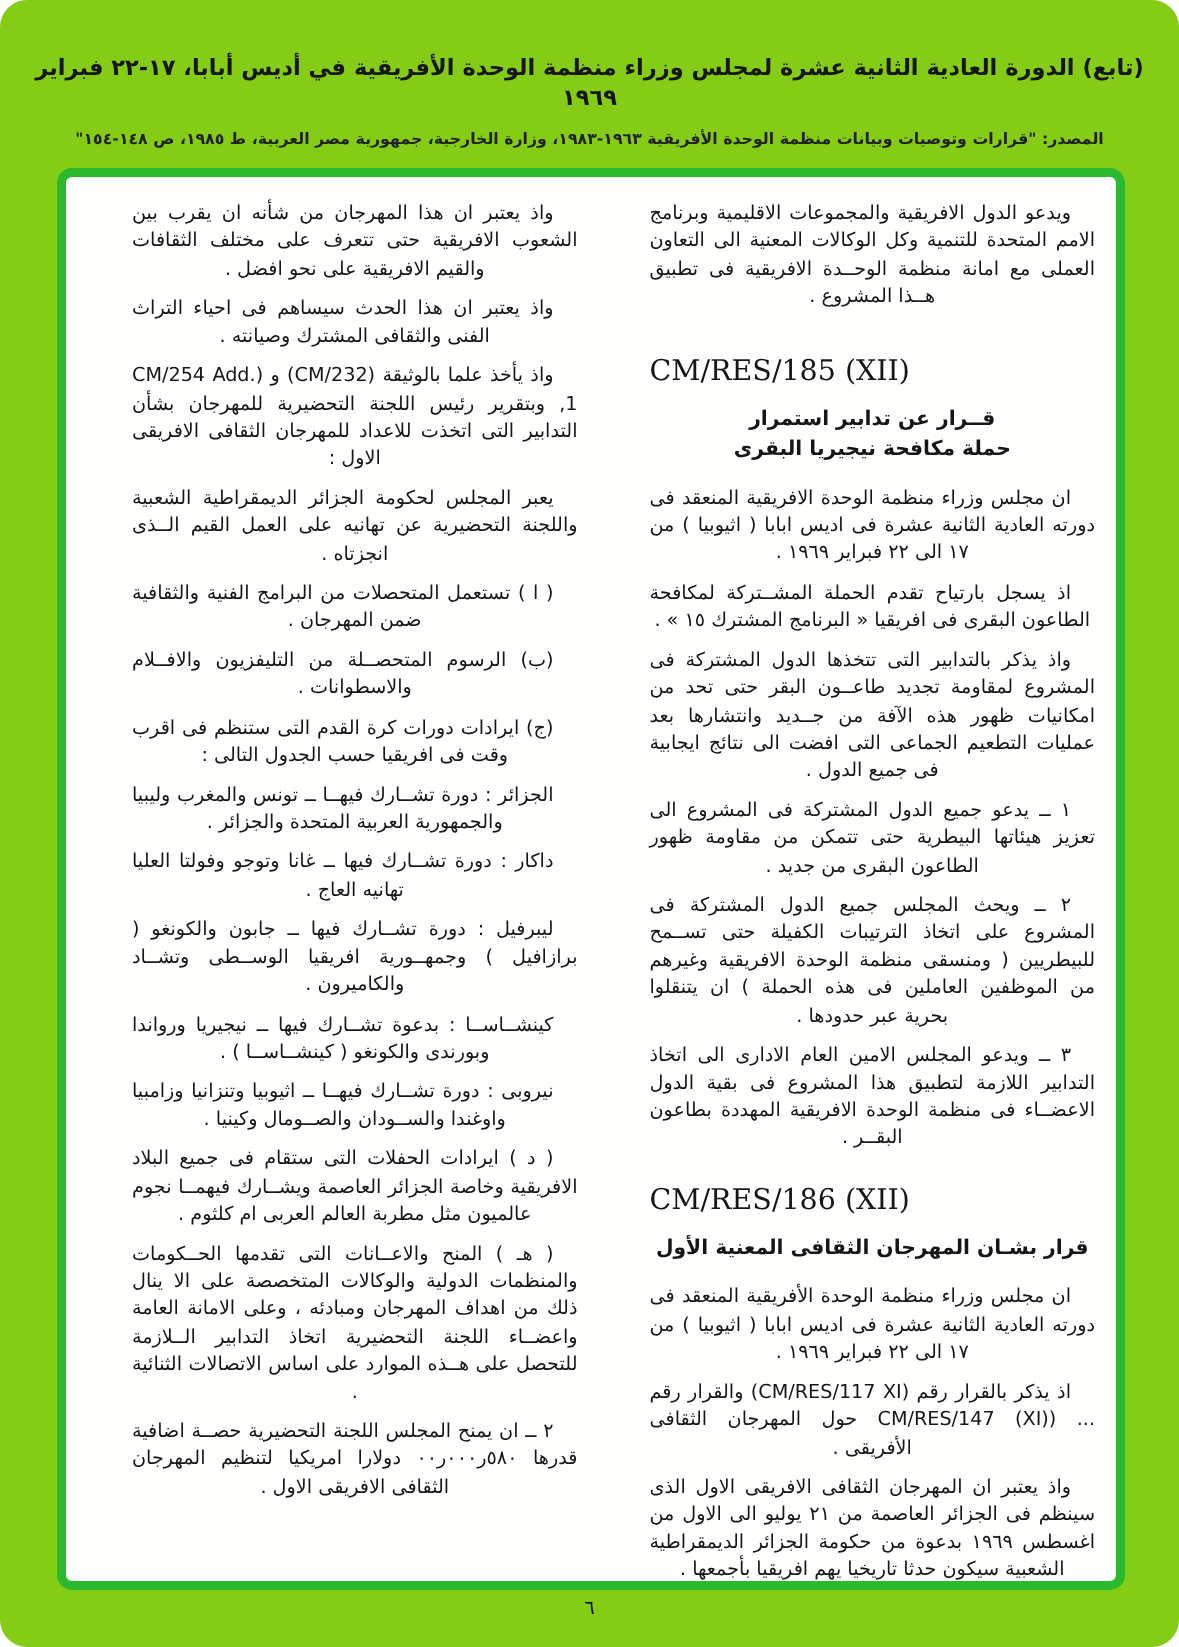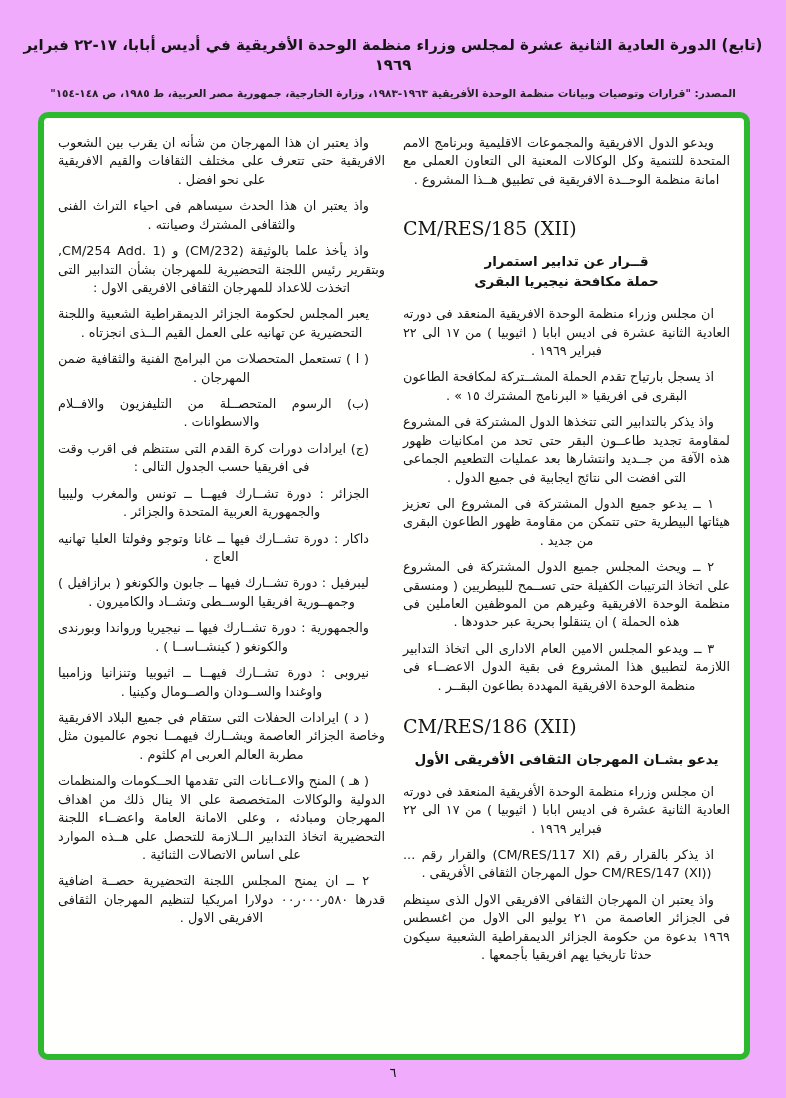--- a/index.html
+++ b/index.html
@@ -3,45 +3,45 @@
 <meta charset="utf-8">
 <style>
   html,body{margin:0;padding:0;background:#ffffff;}
   body{
     width:786px;height:1098px;
     font-family:"DejaVu Sans", sans-serif;
     color:#161616;
     position:relative;
     overflow:hidden;
   }
-  .page{position:absolute;inset:0;background:#f0abfc;}
+  .page{position:absolute;inset:0;background:#84cc16;border-radius:18px;}
 
   
   .header{position:absolute;top:36px;left:0;width:786px;text-align:center;direction:rtl;}
   .doc-title{font-size:15px;font-weight:bold;letter-spacing:0;line-height:1.3;padding:0 20px;}
   .doc-source{margin-top:12px;font-size:10.5px;font-weight:bold;color:#222;padding:0 14px;}
 
   
   .green-box{
     position:absolute;left:38px;top:112px;width:712px;height:948px;
     box-sizing:border-box;border:6px solid #2db92d;border-radius:10px;
     background:#fffffe;
     padding:16px 14px 10px 14px;
     display:flex;direction:rtl;gap:18px;overflow:hidden;
   }
-  .col{flex:1 1 0;min-width:0;direction:rtl;font-size:12.8px;line-height:1.44;text-align:justify;}
+  .col{flex:1 1 0;min-width:0;direction:rtl;font-size:12.8px;line-height:1.44;text-align:justify;margin-left:30px;}
   .body-p{margin:0 0 8px 0;text-indent:16px;text-align:justify;text-align-last:center;}
   .res-code{
     direction:ltr;text-align:left;
     font-family:"DejaVu Serif", serif;
     font-size:19px;margin:18px 0 8px 0;text-indent:0;
   }
   .res-code.first{margin-top:26px;}
   .res-title{
-    text-align-last:center;font-weight:bold;
+    text-align:center;text-align-last:center;font-weight:bold;
     font-size:13.5px;line-height:1.5;margin:8px 0 14px 0;text-indent:0;
   }
 
   
   .footer{position:absolute;bottom:18px;left:0;width:786px;text-align:center;
     font-size:13px;color:#111;}
 </style>
 </head>
 <body>
 
@@ -66,39 +66,39 @@
 
       <p class="body-p">ان مجلس وزراء منظمة الوحدة الافريقية المنعقد فى دورته العادية الثانية عشرة فى اديس ابابا ( اثيوبيا ) من ١٧ الى ٢٢ فبراير ١٩٦٩ .</p>
       <p class="body-p">اذ يسجل بارتياح تقدم الحملة المشــتركة لمكافحة الطاعون البقرى فى افريقيا « البرنامج المشترك ١٥ » .</p>
       <p class="body-p">واذ يذكر بالتدابير التى تتخذها الدول المشتركة فى المشروع لمقاومة تجديد طاعــون البقر حتى تحد من امكانيات ظهور هذه الآفة من جــديد وانتشارها بعد عمليات التطعيم الجماعى التى افضت الى نتائج ايجابية فى جميع الدول .</p>
       <p class="body-p">١ ــ يدعو جميع الدول المشتركة فى المشروع الى تعزيز هيئاتها البيطرية حتى تتمكن من مقاومة ظهور الطاعون البقرى من جديد .</p>
       <p class="body-p">٢ ــ ويحث المجلس جميع الدول المشتركة فى المشروع على اتخاذ الترتيبات الكفيلة حتى تســمح للبيطريين ( ومنسقى منظمة الوحدة الافريقية وغيرهم من الموظفين العاملين فى هذه الحملة ) ان يتنقلوا بحرية عبر حدودها .</p>
       <p class="body-p">٣ ــ ويدعو المجلس الامين العام الادارى الى اتخاذ التدابير اللازمة لتطبيق هذا المشروع فى بقية الدول الاعضــاء فى منظمة الوحدة الافريقية المهددة بطاعون البقــر .</p>
 
       <div class="res-code">CM/RES/186  (XII)</div>
 
-      <div class="res-title">يدعو بشـان المهرجان الثقافى الأفريقى الأول</div>
+      <div class="res-title">قرار بشـان المهرجان الثقافى المعنية الأول</div>
 
       <p class="body-p">ان مجلس وزراء منظمة الوحدة الأفريقية المنعقد فى دورته العادية الثانية عشرة فى اديس ابابا ( اثيوبيا ) من ١٧ الى ٢٢ فبراير ١٩٦٩ .</p>
       <p class="body-p">اذ يذكر بالقرار رقم (CM/RES/117 XI) والقرار رقم ... (CM/RES/147 (XI) حول المهرجان الثقافى الأفريقى .</p>
       <p class="body-p">واذ يعتبر ان المهرجان الثقافى الافريقى الاول الذى سينظم فى الجزائر العاصمة من ٢١ يوليو الى الاول من اغسطس ١٩٦٩ بدعوة من حكومة الجزائر الديمقراطية الشعبية سيكون حدثا تاريخيا يهم افريقيا بأجمعها .</p>
     </div>
 
     <div class="col">
       <p class="body-p">واذ يعتبر ان هذا المهرجان من شأنه ان يقرب بين الشعوب الافريقية حتى تتعرف على مختلف الثقافات والقيم الافريقية على نحو افضل .</p>
       <p class="body-p">واذ يعتبر ان هذا الحدث سيساهم فى احياء التراث الفنى والثقافى المشترك وصيانته .</p>
       <p class="body-p">واذ يأخذ علما بالوثيقة (CM/232) و (CM/254 Add. 1, وبتقرير رئيس اللجنة التحضيرية للمهرجان بشأن التدابير التى اتخذت للاعداد للمهرجان الثقافى الافريقى الاول :</p>
       <p class="body-p">يعبر المجلس لحكومة الجزائر الديمقراطية الشعبية واللجنة التحضيرية عن تهانيه على العمل القيم الــذى انجزتاه .</p>
       <p class="body-p">( ا ) تستعمل المتحصلات من البرامج الفنية والثقافية ضمن المهرجان .</p>
       <p class="body-p">(ب) الرسوم المتحصــلة من التليفزيون والافــلام والاسطوانات .</p>
       <p class="body-p">(ج) ايرادات دورات كرة القدم التى ستنظم فى اقرب وقت فى افريقيا حسب الجدول التالى :</p>
       <p class="body-p">الجزائر : دورة تشــارك فيهــا ــ تونس والمغرب وليبيا والجمهورية العربية المتحدة والجزائر .</p>
       <p class="body-p">داكار : دورة تشــارك فيها ــ غانا وتوجو وفولتا العليا تهانيه العاج .</p>
       <p class="body-p">ليبرفيل : دورة تشــارك فيها ــ جابون والكونغو ( برازافيل ) وجمهــورية افريقيا الوســطى وتشــاد والكاميرون .</p>
-      <p class="body-p">والجمهورية : دورة تشــارك فيها ــ نيجيريا ورواندا وبورندى والكونغو ( كينشــاســا ) .</p>
+      <p class="body-p">كينشــاســا : بدعوة تشــارك فيها ــ نيجيريا ورواندا وبورندى والكونغو ( كينشــاســا ) .</p>
       <p class="body-p">نيروبى : دورة تشــارك فيهــا ــ اثيوبيا وتنزانيا وزامبيا واوغندا والســودان والصــومال وكينيا .</p>
       <p class="body-p">( د ) ايرادات الحفلات التى ستقام فى جميع البلاد الافريقية وخاصة الجزائر العاصمة ويشــارك فيهمــا نجوم عالميون مثل مطربة العالم العربى ام كلثوم .</p>
       <p class="body-p">( هـ ) المنح والاعــانات التى تقدمها الحــكومات والمنظمات الدولية والوكالات المتخصصة على الا ينال ذلك من اهداف المهرجان ومبادئه ، وعلى الامانة العامة واعضــاء اللجنة التحضيرية اتخاذ التدابير الــلازمة للتحصل على هــذه الموارد على اساس الاتصالات الثنائية .</p>
       <p class="body-p">٢ ــ ان يمنح المجلس اللجنة التحضيرية حصــة اضافية قدرها ٥٨٠ر٠٠٠ر٠٠ دولارا امريكيا لتنظيم المهرجان الثقافى الافريقى الاول .</p>
     </div>
 
   </div>
 
   <div class="footer">٦</div>
 

